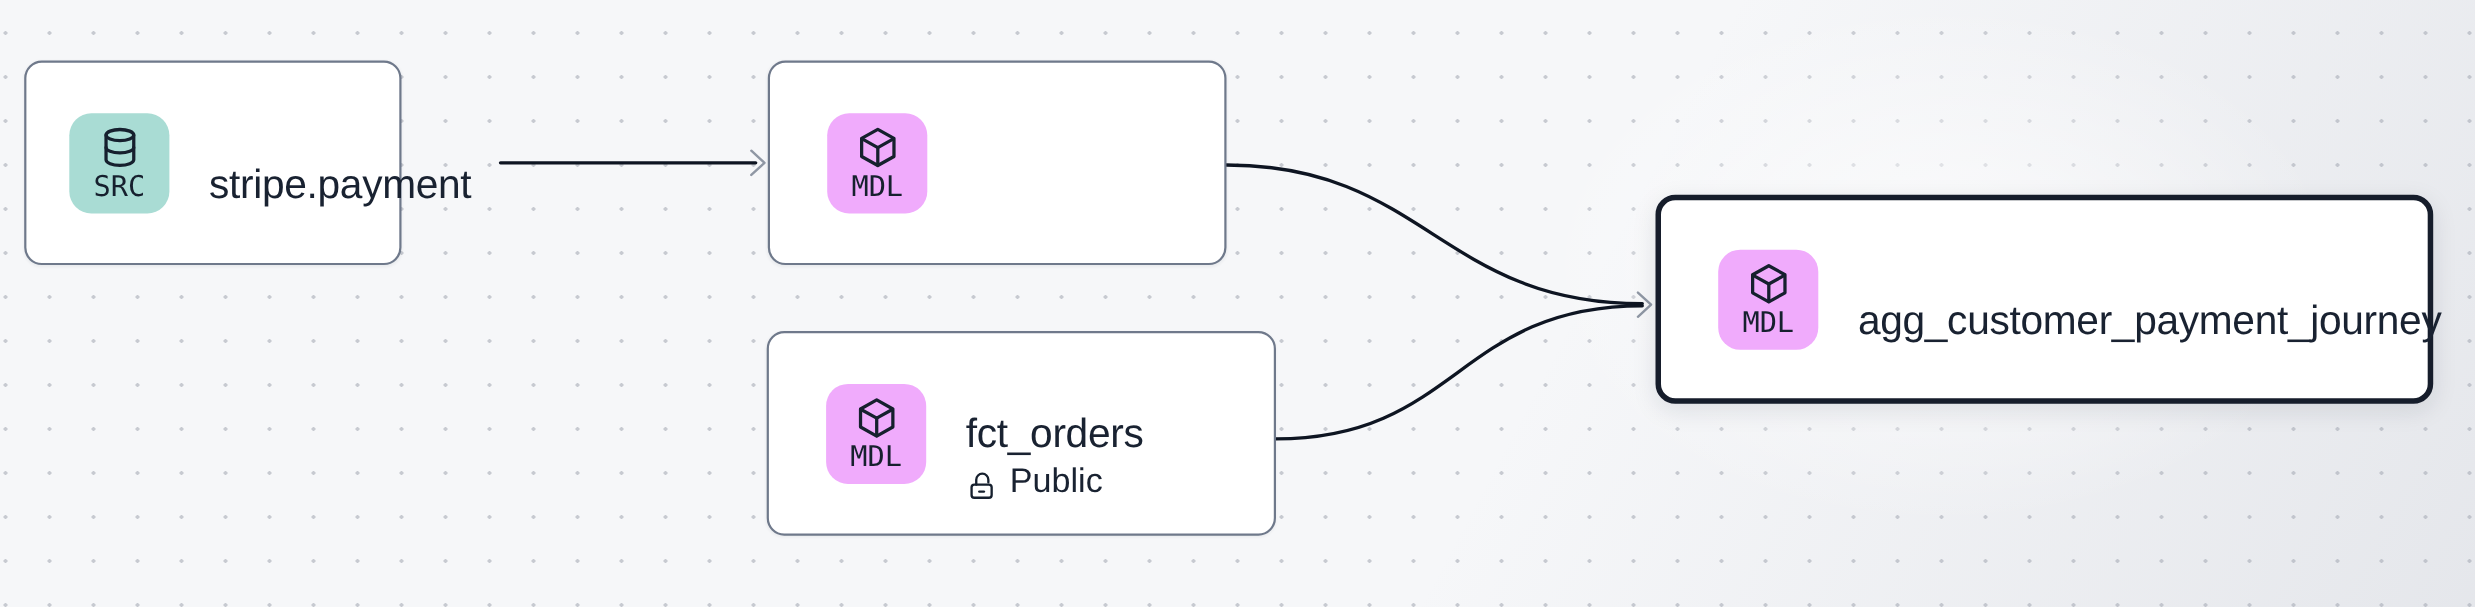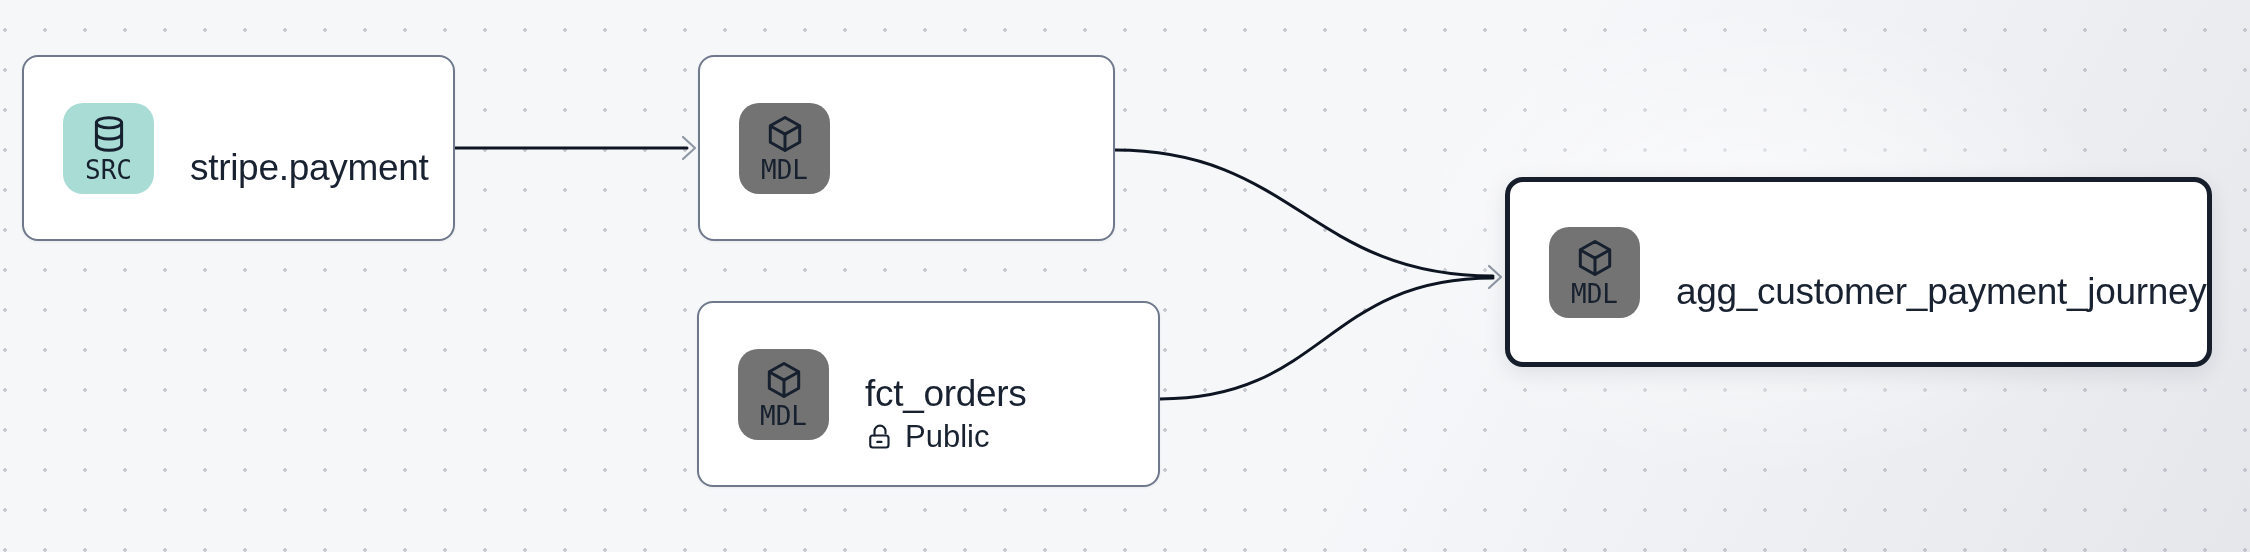--- a/index.html
+++ b/index.html
@@ -79,21 +79,21 @@
     width: 91px;
     height: 91px;
     border-radius: 20px;
     display: flex;
     flex-direction: column;
     align-items: center;
     justify-content: center;
     gap: 1px;
   }
   .badge-src { background: #a9dcd4; }
-  .badge-mdl { background: #737373; }
+  .badge-mdl { background: #f0abfc; margin-left: 13px; }
   .badge svg { display: block; }
   .badge-label {
     font-family: "DejaVu Sans Mono", "Liberation Mono", monospace;
     font-size: 26px;
     line-height: 28px;
     color: #16202e;
     letter-spacing: 0px;
   }
 
   .node-text {
@@ -104,21 +104,21 @@
   }
   .node-title {
     font-size: 37px;
     line-height: 46px;
     letter-spacing: -0.3px;
     color: #192231;
     white-space: nowrap;
   }
   .node-visibility {
     display: flex;
-    align-items: center;
+    align-items: flex-end;
     gap: 10px;
     font-size: 31px;
     line-height: 40px;
     color: #192231;
   }
   .node-visibility svg { display: block; }
 
   .icon-stroke {
     fill: none;
     stroke: #16202e;
@@ -138,21 +138,21 @@
 
     <path class="edge-line" d="M455 148 H687"></path>
     <path class="edge-arrow" d="M683 137 L695 148 L683 159"></path>
 
     <path class="edge-line" d="M1115 150 C1295 150 1310 276 1493 276"></path>
 
     <path class="edge-line" d="M1160 399 C1325 399 1325 278 1493 278"></path>
     <path class="edge-arrow" d="M1489 266 L1501 277 L1489 288"></path>
   </svg>
 
-  <div class="node" style="left:22px; top:55px; width:433px; height:186px;">
+  <div class="node" style="left:22px; top:55px; width:343px; height:186px;">
     <div class="badge badge-src">
       <svg width="42" height="42" viewBox="0 0 24 24">
         <ellipse class="icon-stroke" cx="12" cy="5.6" rx="7.2" ry="2.9"></ellipse>
         <path class="icon-stroke" d="M4.8 5.6 v12.8 c0 1.6 3.22 2.9 7.2 2.9 s7.2 -1.3 7.2 -2.9 V5.6"></path>
         <path class="icon-stroke" d="M4.8 12 c0 1.6 3.22 2.9 7.2 2.9 s7.2 -1.3 7.2 -2.9"></path>
       </svg>
       <span class="badge-label">SRC</span>
     </div>
     <div class="node-text">
       <div class="node-title">stripe.payment</div>

